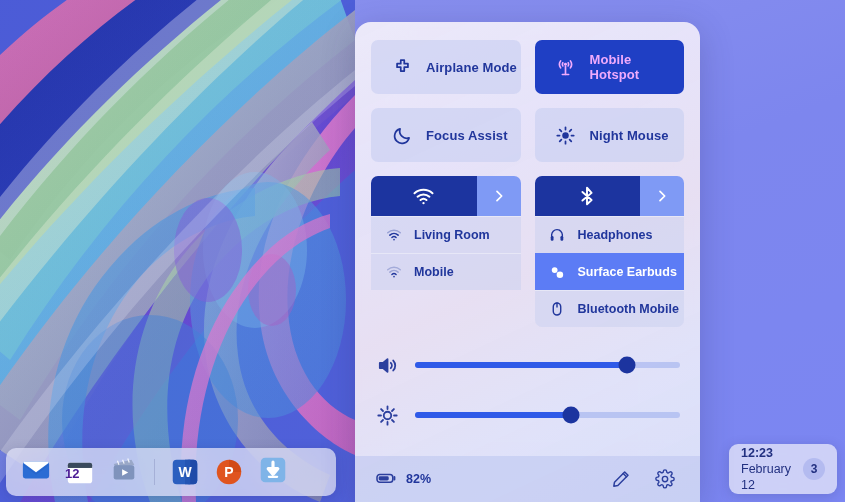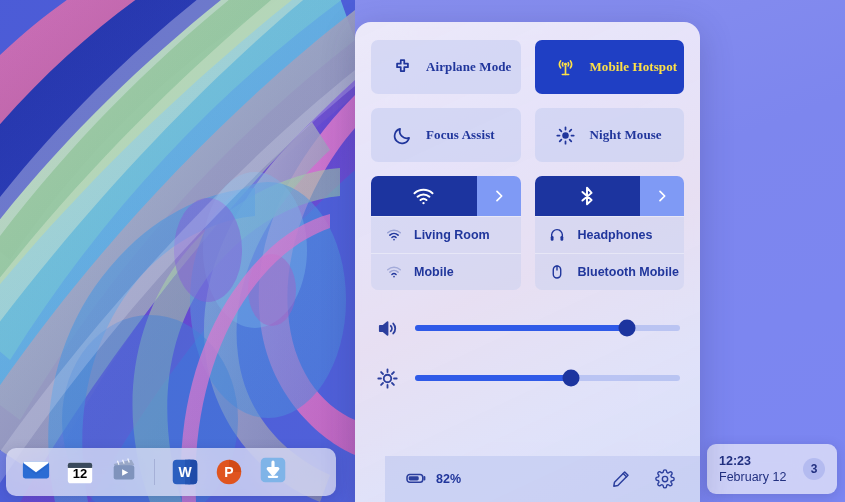--- a/index.html
+++ b/index.html
@@ -31,21 +31,21 @@
     box-shadow:0 2px 12px rgba(40,40,90,0.18);
     display:flex; align-items:center; gap:12px; padding:0 14px;
     z-index:5;
   }
   .tb-icon { width:32px; height:32px; position:relative; cursor:pointer;
              display:flex; align-items:center; justify-content:center; }
   .tb-divider { width:1px; height:26px; background:rgba(90,95,150,0.25); margin:0 2px; }
 
   
   #clock {
-    position:absolute; right:8px; bottom:8px; width:130px; height:50px;
+    position:absolute; right:8px; bottom:8px; width:108px; height:50px;
     border-radius:9px;
     background:rgba(228,230,248,0.78);
     backdrop-filter:blur(22px);
     -webkit-backdrop-filter:blur(22px);
     box-shadow:0 2px 12px rgba(40,40,90,0.18);
     display:flex; align-items:center; padding:0 12px;
     z-index:5; cursor:pointer;
   }
   #clock .ctext { flex:1; color:#223080; line-height:1.3; }
   #clock .ctime { font-size:12.5px; font-weight:700; }
@@ -70,28 +70,28 @@
     backdrop-filter:blur(26px);
     -webkit-backdrop-filter:blur(26px);
     box-shadow:0 8px 34px rgba(45,40,95,0.24);
     overflow:hidden;
     z-index:10;
     display:flex; flex-direction:column;
   }
   #qs-body { padding:18px 16px 0 16px; flex:1; }
 
   
-  .tile-grid { display:grid; grid-template-columns:1fr 1fr; gap:14px 14px;font-family:Liberation Serif, serif; }
+  .tile-grid { display:grid; grid-template-columns:1fr 1fr; gap:14px 14px; }
   .tile {
     height:54px; border-radius:7px;
     display:flex; align-items:center; gap:13px; padding-left:20px;
     cursor:pointer; user-select:none;
   }
   .tile.off { background:rgba(200,207,240,0.62); color:#21369c; }
-  .tile.on  { background:#1f3fc4; color:#fde047; }
+  .tile.on  { background:#1f3fc4; color:#f0abfc; }
   .tile .tlabel { font-size:13px; font-weight:700; letter-spacing:0.1px; }
   .tile .ticon { width:22px; height:22px; display:flex; align-items:center; justify-content:center; flex:0 0 22px;}
 
   
   .conn-row { display:grid; grid-template-columns:1fr 1fr; gap:14px; margin-top:14px; }
   .conn-group { border-radius:7px; overflow:hidden; }
   .conn-head { height:40px; display:flex; cursor:pointer; }
   .conn-head .ch-icon {
     flex:1; background:#1c349f; display:flex; align-items:center; justify-content:center;
   }
@@ -120,21 +120,21 @@
   .sl-fill { position:absolute; left:0; top:0; height:6px; border-radius:3px; background:#2f5ae8; }
   .sl-thumb {
     position:absolute; top:50%; width:17px; height:17px; border-radius:50%;
     background:#1c349f; transform:translate(-50%,-50%); cursor:grab;
   }
 
   
   #qs-footer {
     height:46px; flex:0 0 46px;
     background:rgba(187,196,238,0.55);
-    display:flex; align-items:center; padding:0 20px;margin-left:30px;
+    display:flex; align-items:center; padding:0 20px;
   }
   .battery { display:flex; align-items:center; gap:9px; color:#21369c; font-size:12.5px; font-weight:700; }
   .foot-spacer { flex:1; }
   .foot-btn { width:30px; height:30px; display:flex; align-items:center; justify-content:center;
               cursor:pointer; color:#2c3f9e; }
   .foot-btn + .foot-btn { margin-left:14px; }
 </style>
 </head>
 <body>
 
@@ -329,20 +329,29 @@
           <span class="ci-icon">
             <svg width="16" height="16" viewBox="0 0 24 24" fill="none" stroke="currentColor" stroke-width="2.1" stroke-linecap="round">
               <path d="M4 14v-2a8 8 0 0116 0v2"></path>
               <rect x="2.6" y="13.4" width="4.2" height="7.2" rx="1.8" fill="currentColor" stroke="none"></rect>
               <rect x="17.2" y="13.4" width="4.2" height="7.2" rx="1.8" fill="currentColor" stroke="none"></rect>
             </svg>
           </span>
           <span>Headphones</span>
         </div>
 
+        <div class="conn-item sel">
+          <span class="ci-icon">
+            <svg width="17" height="17" viewBox="0 0 24 24" fill="currentColor">
+              <circle cx="8" cy="8.6" r="4.1"></circle>
+              <circle cx="15.4" cy="15.2" r="4.6"></circle>
+            </svg>
+          </span>
+          <span>Surface Earbuds</span>
+        </div>
 
         <div class="conn-item">
           <span class="ci-icon">
             <svg width="16" height="16" viewBox="0 0 24 24" fill="none" stroke="currentColor" stroke-width="2.1" stroke-linecap="round">
               <rect x="6.4" y="3" width="11.2" height="18" rx="5.6"></rect>
               <path d="M12 3v6"></path>
             </svg>
           </span>
           <span>Bluetooth Mobile</span>
         </div>
@@ -417,21 +426,21 @@
     </span>
   </div>
 
   <div class="tb-icon">
     <span style="position:relative;display:block;width:30px;height:30px;">
       <svg width="30" height="30" viewBox="0 0 32 32">
         <rect x="3" y="6" width="26" height="22" rx="3" fill="#ffffff"></rect>
         <rect x="3" y="6" width="26" height="5.5" rx="2.5" fill="#3a4a5c"></rect>
         <rect x="3" y="9" width="26" height="2.6" fill="#3a4a5c"></rect>
       </svg>
-      <span style="position:absolute;left:0;top:9px;width:30px;text-align:center;font-size:13px;font-weight:700;color:#000000;">12</span>
+      <span style="position:absolute;left:0;top:9px;width:30px;font-size:13px;font-weight:700;color:#4c1d95;">12</span>
     </span>
   </div>
 
   <div class="tb-icon">
     <span>
       <svg width="30" height="30" viewBox="0 0 32 32">
         <path d="M5 9.5 L24 5 L27 10.5 L8 15 Z" fill="#9aa8c8"></path>
         <path d="M9 6.2 l1.6 4.2 M14.5 5 l1.6 4.2 M20 3.8 l1.6 4.2" stroke="#ffffff" stroke-width="1.3" opacity="0.85"></path>
         <rect x="5" y="11" width="22" height="15" rx="2.4" fill="#7f93bc"></rect>
         <path d="M14 15.2 L20.5 18.6 L14 22 Z" fill="#ffffff"></path>

